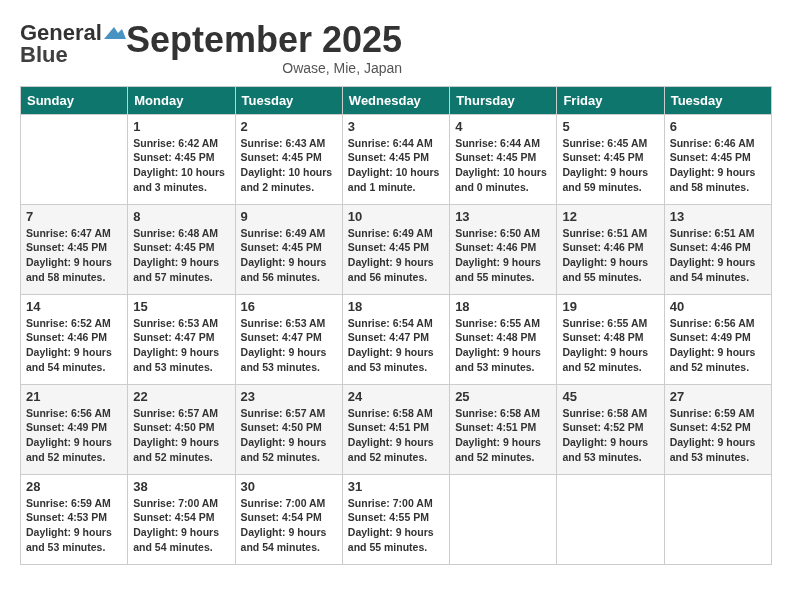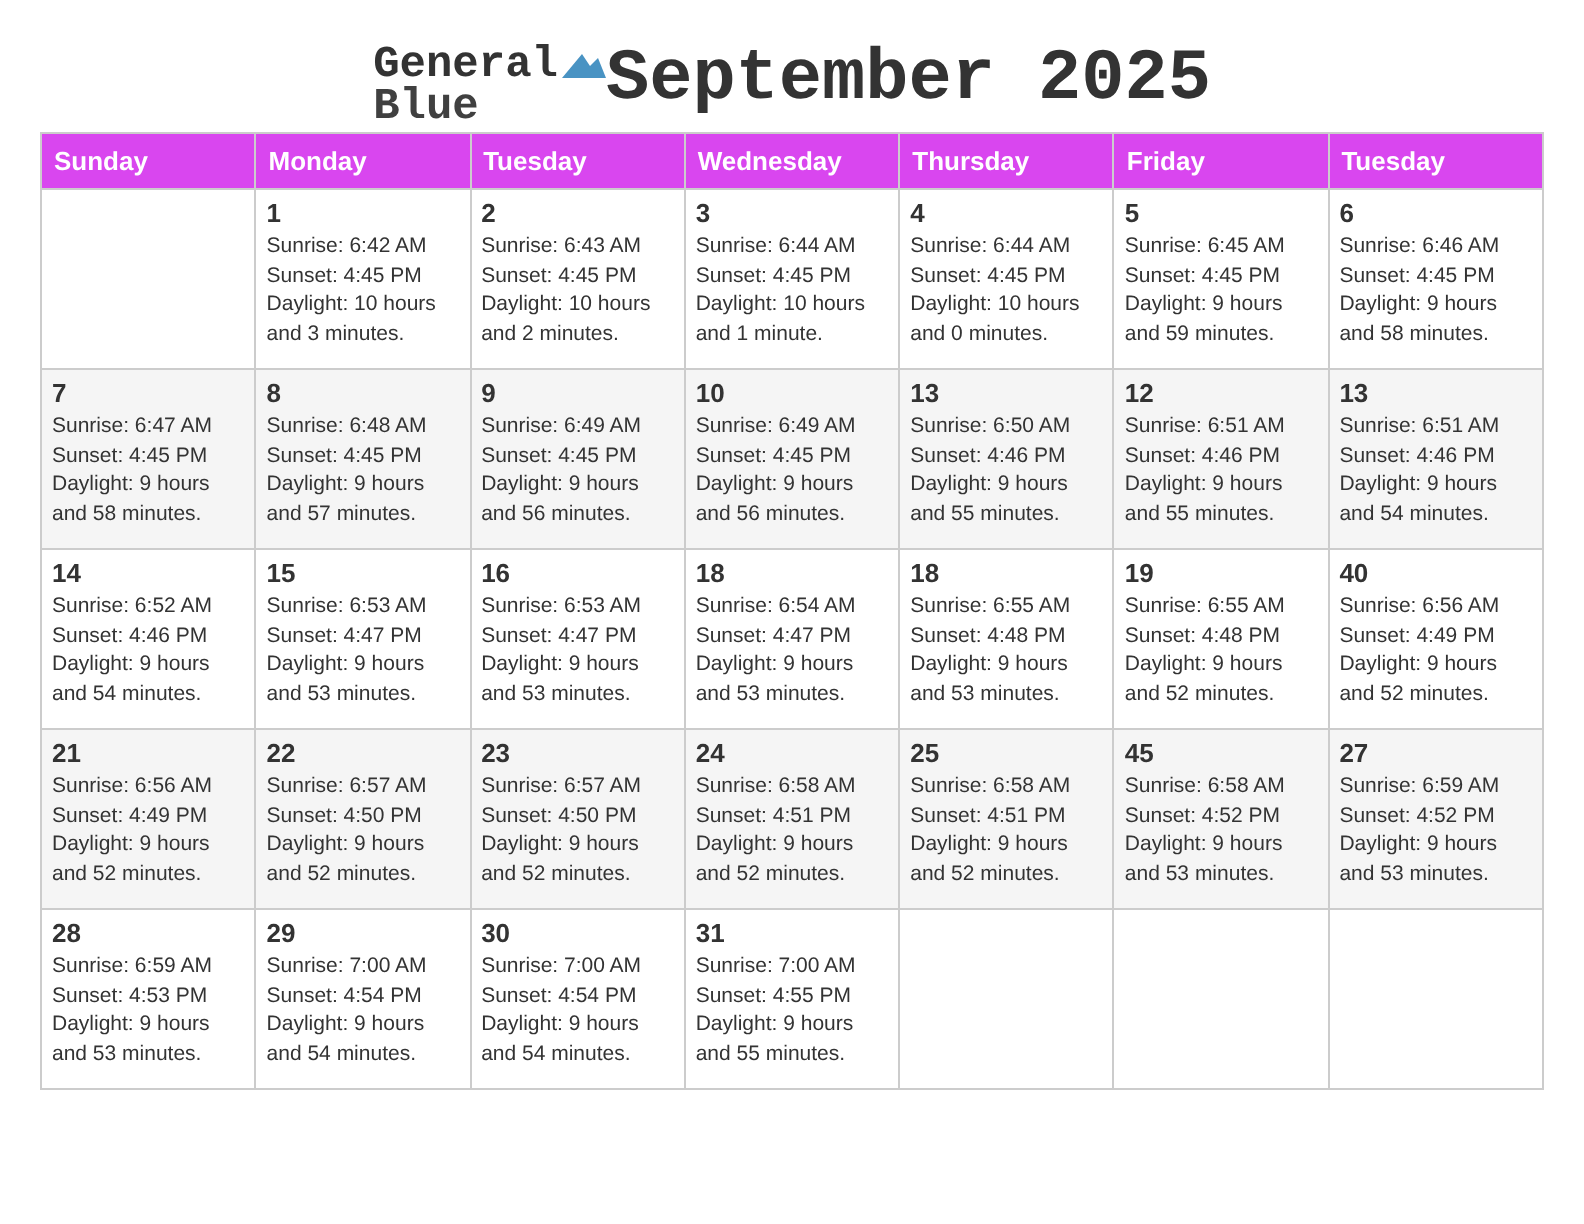--- a/index.html
+++ b/index.html
@@ -5,23 +5,23 @@
     * { box-sizing: border-box; margin: 0; padding: 0; }
     body {
       font-family: Arial, Helvetica, sans-serif;
       background: #fff;
       width: 792px;
       min-height: 612px;
       padding: 20px;
     }
     .header {
       display: flex;
-      justify-content: center;
+      justify-content: flex-start;
       align-items: flex-start;
-      font-family: Liberation Mono, monospace;
+      margin-bottom: 10px;
     }
     .logo {
       display: flex;
       flex-direction: column;
       align-items: flex-start;
     }
     .title-block {
       text-align: right;
     }
     .month-title {
@@ -33,21 +33,21 @@
     .subtitle {
       font-size: 14px;
       color: #555;
     }
     .calendar {
       width: 100%;
       border-collapse: collapse;
       font-size: 11px;
     }
     .calendar th {
-      background-color: #d946ef;
+      background-color: #0f766e;
       color: #fff;
       text-align: left;
       padding: 6px 6px;
       font-size: 13px;
       font-weight: bold;
       border: 1px solid #ccc;
     }
     .calendar td {
       border: 1px solid #ccc;
       vertical-align: top;
@@ -63,40 +63,42 @@
       font-size: 13px;
       font-weight: bold;
       color: #333;
       display: block;
       margin-bottom: 2px;
     }
     .day-info {
       font-size: 10.5px;
       color: #333;
       line-height: 1.4;
+      font-weight: bold;
     }
     .empty-cell {
       background: #f9f9f9;
     }
   </style>
 </head>
 <body>
 
 <div class="header">
   <div class="logo">
     <div style="display:flex;align-items:center;">
       <span style="font-size:22px;font-weight:bold;color:#333;">General</span>
       <svg width="22" height="16" viewBox="0 0 22 16" style="margin-left:2px;">
         <polygon points="0,14 10,2 14,8 18,4 22,14" fill="#2980b9" opacity="0.85"></polygon>
       </svg>
     </div>
     <span style="font-size:22px;font-weight:bold;color:#404040;margin-top:-4px;">Blue</span>
   </div>
   <div class="title-block">
     <div class="month-title">September 2025</div>
+    <div class="subtitle">Owase, Mie, Japan</div>
   </div>
 </div>
 
 <table class="calendar">
   <thead>
     <tr>
     <th>Sunday</th>
         <th>Monday</th>
         <th>Tuesday</th>
         <th>Wednesday</th>
@@ -222,21 +224,21 @@
           <span class="day-number">27</span>
           <div class="day-info">Sunrise: 6:59 AM<br>Sunset: 4:52 PM<br>Daylight: 9 hours<br>and 53 minutes.</div>
         </td>
       </tr>
       <tr>
         <td>
           <span class="day-number">28</span>
           <div class="day-info">Sunrise: 6:59 AM<br>Sunset: 4:53 PM<br>Daylight: 9 hours<br>and 53 minutes.</div>
         </td>
         <td>
-          <span class="day-number">29</span>
+          <span class="day-number">38</span>
           <div class="day-info">Sunrise: 7:00 AM<br>Sunset: 4:54 PM<br>Daylight: 9 hours<br>and 54 minutes.</div>
         </td>
         <td>
           <span class="day-number">30</span>
           <div class="day-info">Sunrise: 7:00 AM<br>Sunset: 4:54 PM<br>Daylight: 9 hours<br>and 54 minutes.</div>
         </td>
         <td>
           <span class="day-number">31</span>
           <div class="day-info">Sunrise: 7:00 AM<br>Sunset: 4:55 PM<br>Daylight: 9 hours<br>and 55 minutes.</div>
         </td>

